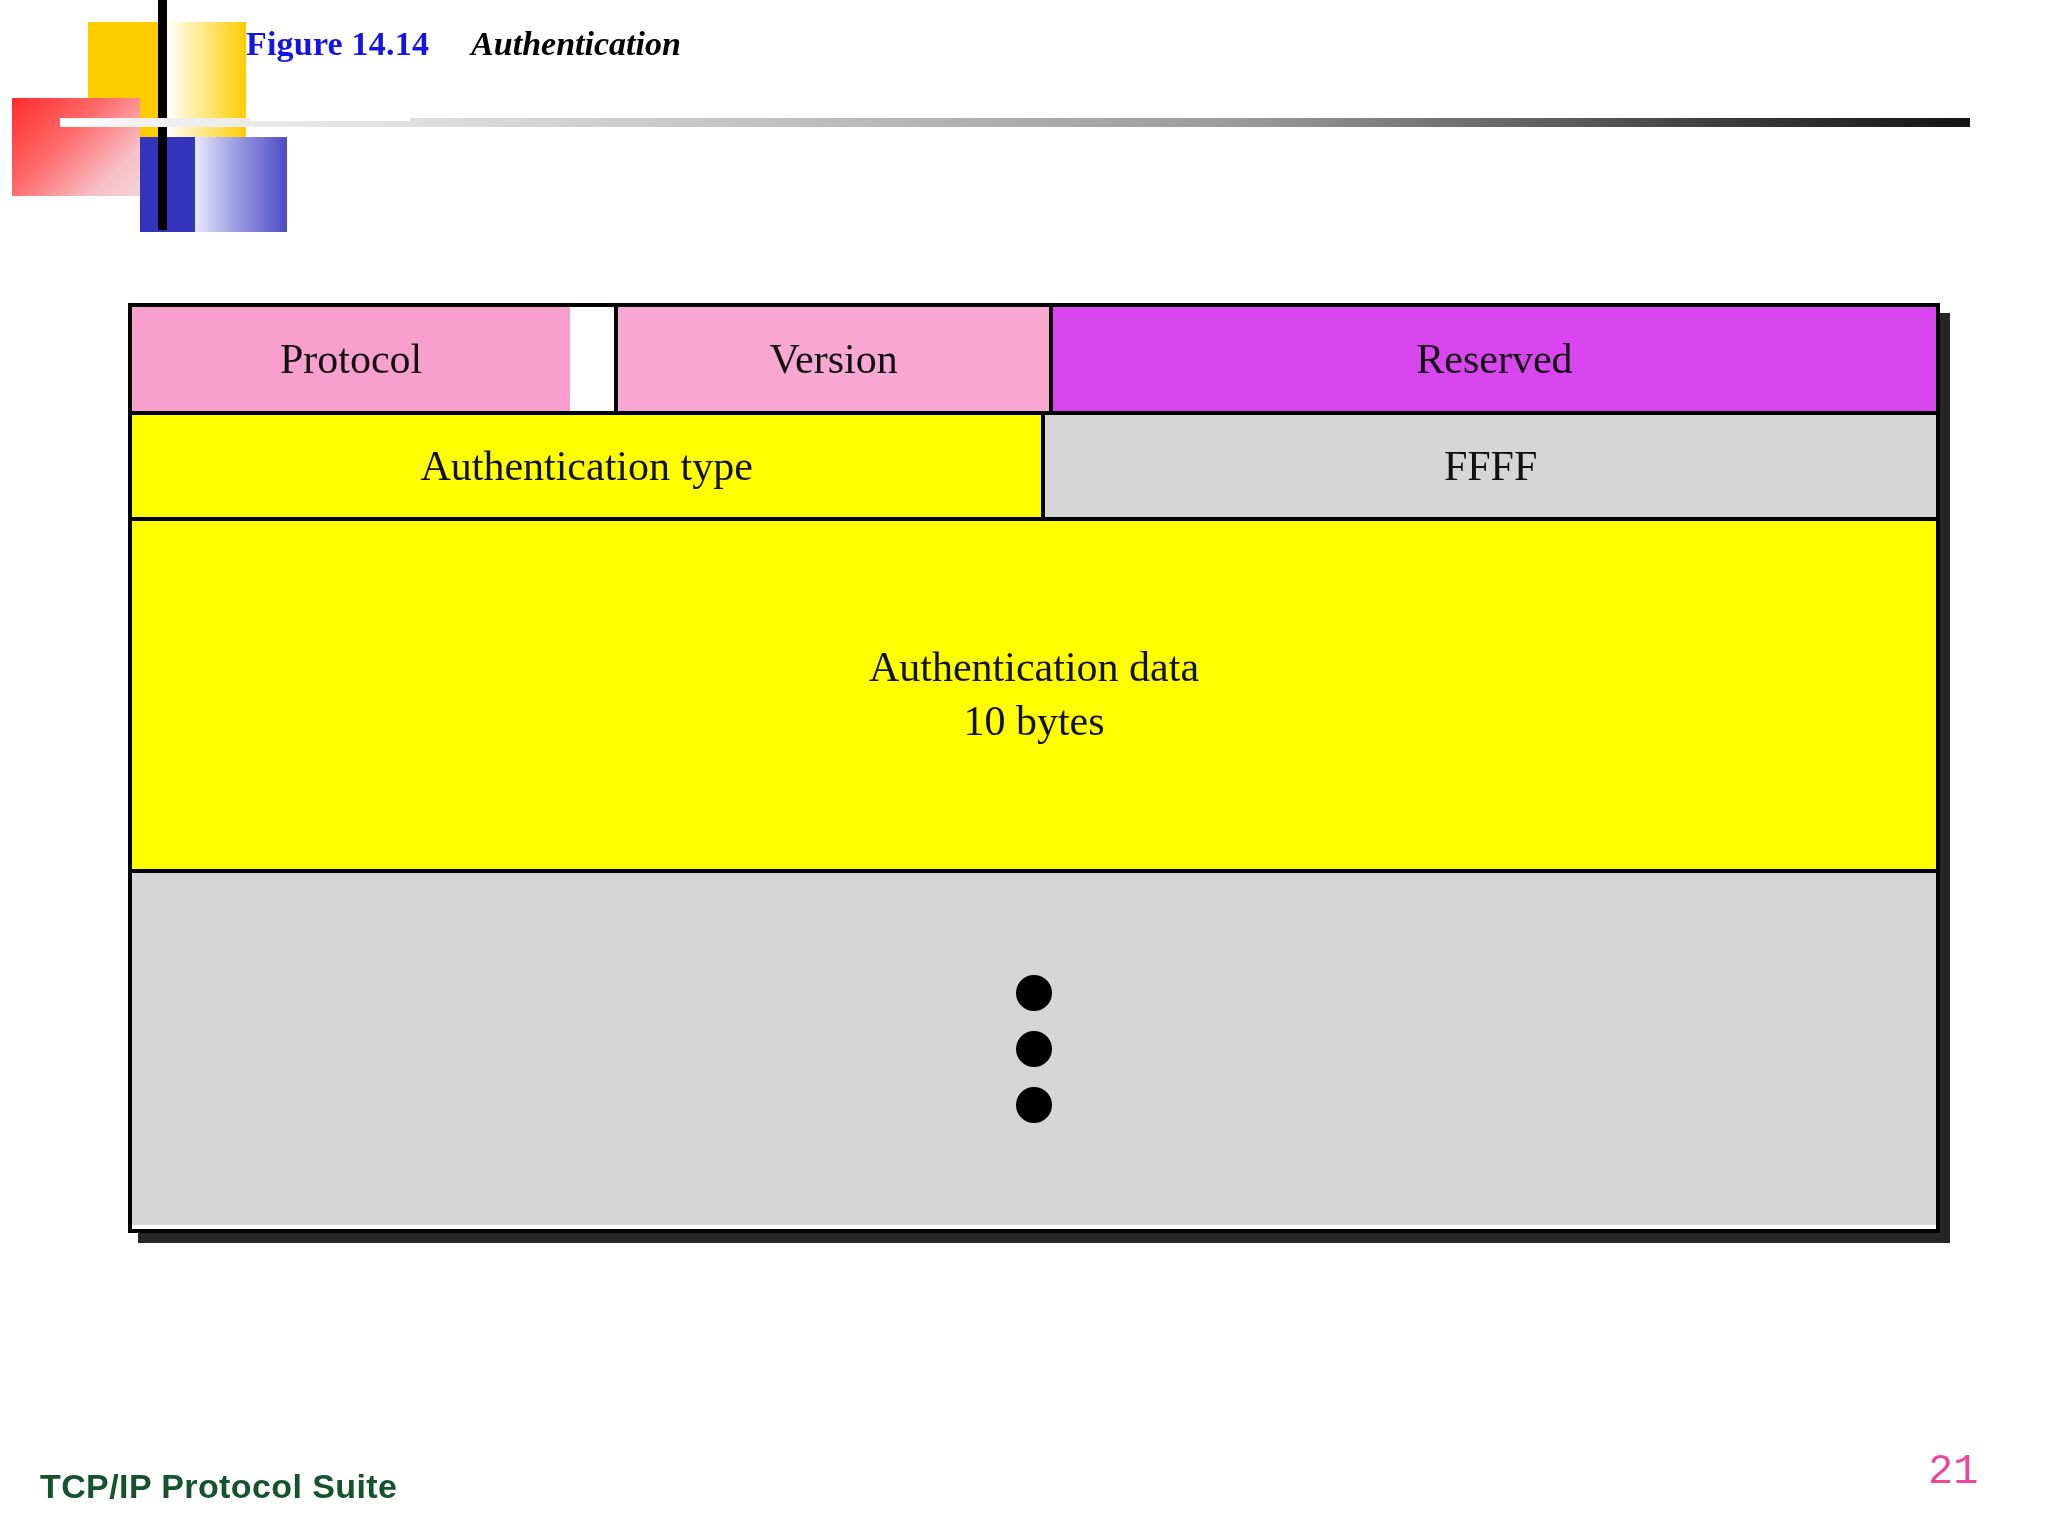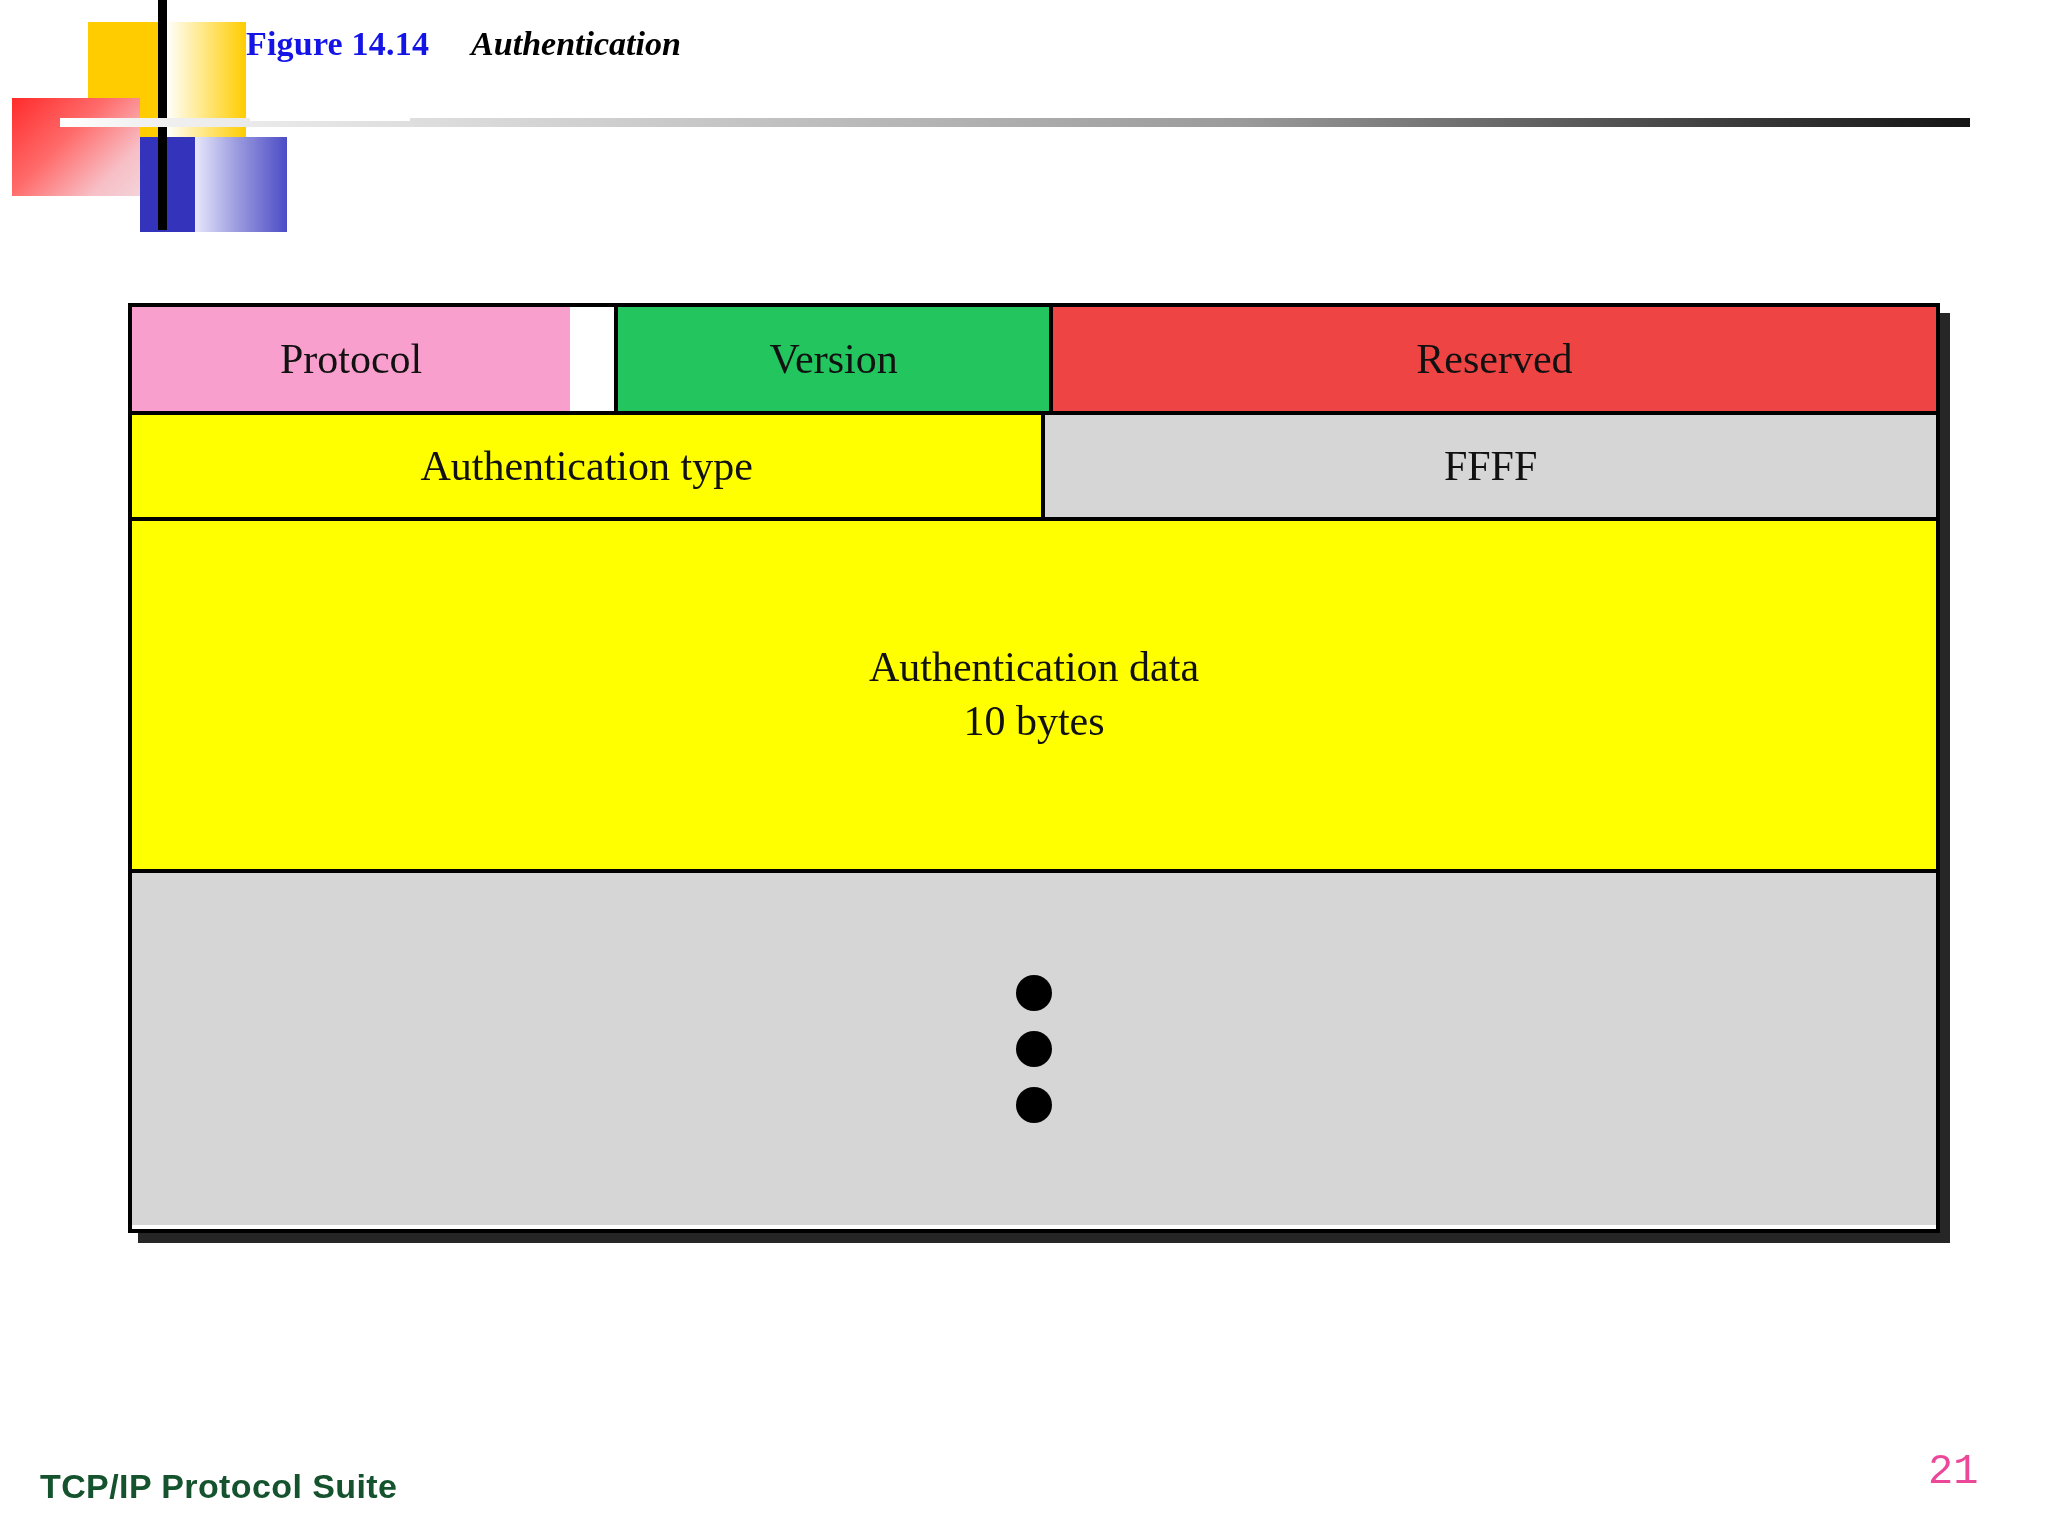--- a/index.html
+++ b/index.html
@@ -135,22 +135,22 @@
     font-size: 42px;
     color: #111111;
     text-align: center;
     overflow: hidden;
   }
   .dcell + .dcell { border-left: 4px solid #000000; }
 
   
   .row-head { height: 104px; }
   .cell-command  { width: 24.9%; background: #F99FCE; }
-  .cell-version  { width: 24.7%; background: #22c55e; margin-left: 44px; }
-  .cell-reserved { width: 50.4%; background: #ef4444; }
+  .cell-version  { width: 24.7%; background: #f9a8d4; margin-left: 44px; }
+  .cell-reserved { width: 50.4%; background: #d946ef; }
 
   
   .row-ffff { height: 106px; }
   .cell-ffff     { width: 49.6%; background: #D6D6D6; }
   .cell-authtype { width: 50.4%; background: #FFFF00; }
 
   
   .row-data { height: 352px; }
   .cell-authdata {
     width: 100%;

